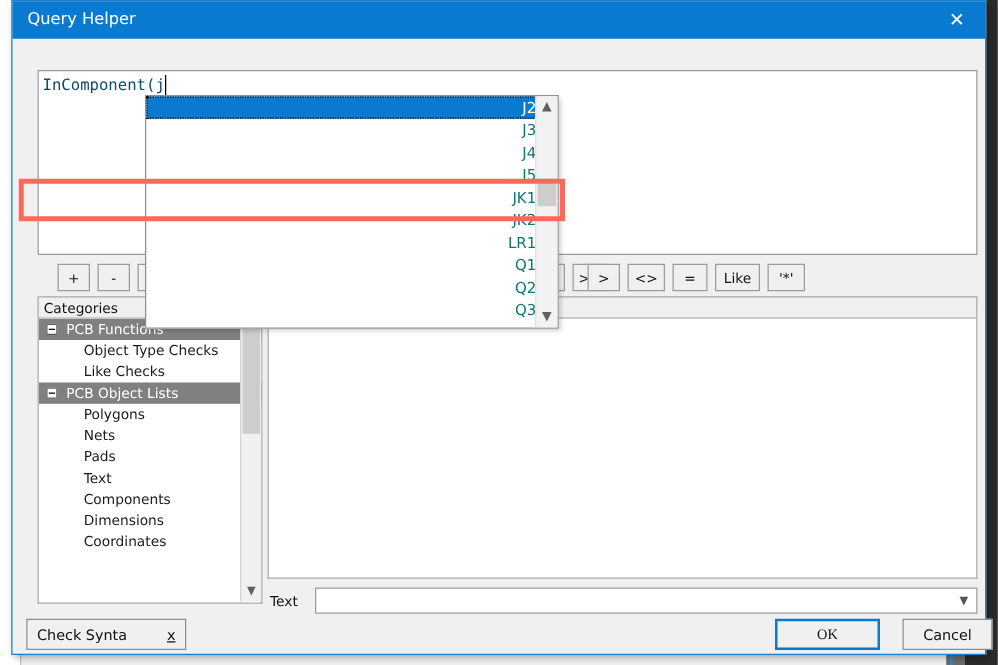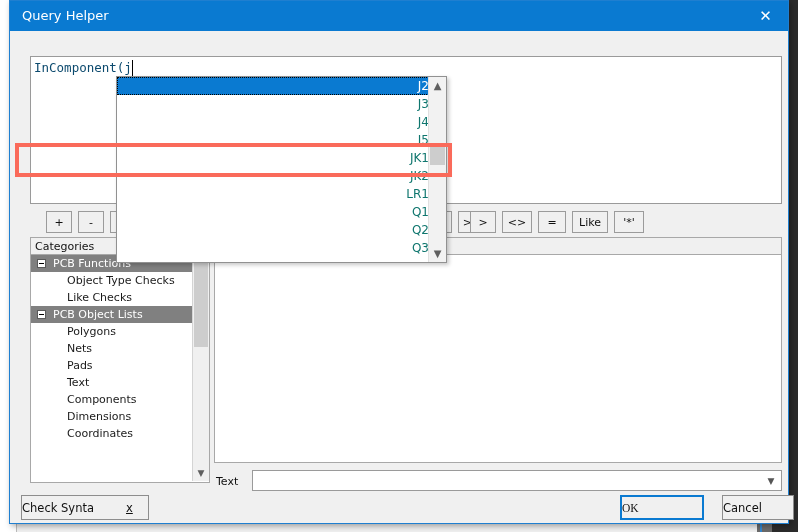--- a/index.html
+++ b/index.html
@@ -227,21 +227,21 @@
   }
 
   
   .btn {
     position: absolute;
     height: 25px;
     background: #f0f0f0;
     border: 1px solid #8d8d8d;
     box-sizing: border-box;
     font-size: 11.5px; color: #101010;
-    display: flex; align-items: center; justify-content: flex-start;
+    display: flex; align-items: center; justify-content: center;
     cursor: default;
     font-family: "DejaVu Sans", sans-serif;
     gap: 32px;
   }
   .btn.default { border: 2px solid #0a7ad1; }
   #check-syntax-button { left: 11px; top: 494px; width: 128px; }
   #ok-button { left: 610px; top: 494px; width: 84px; font-family: Liberation Serif, serif; }
   #cancel-button { left: 712px; top: 494px; width: 72px; }
   .accel { text-decoration: underline; }
 

